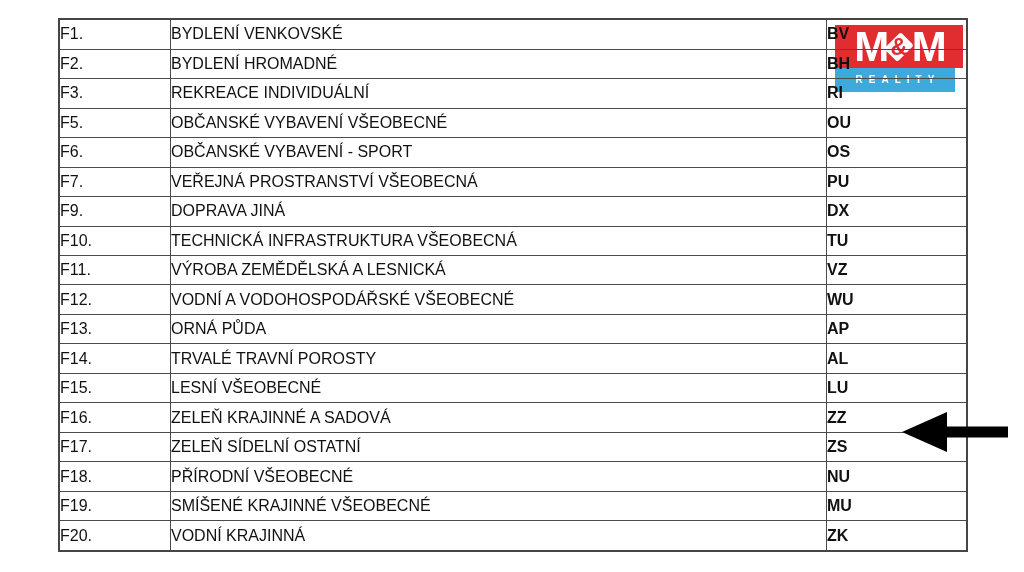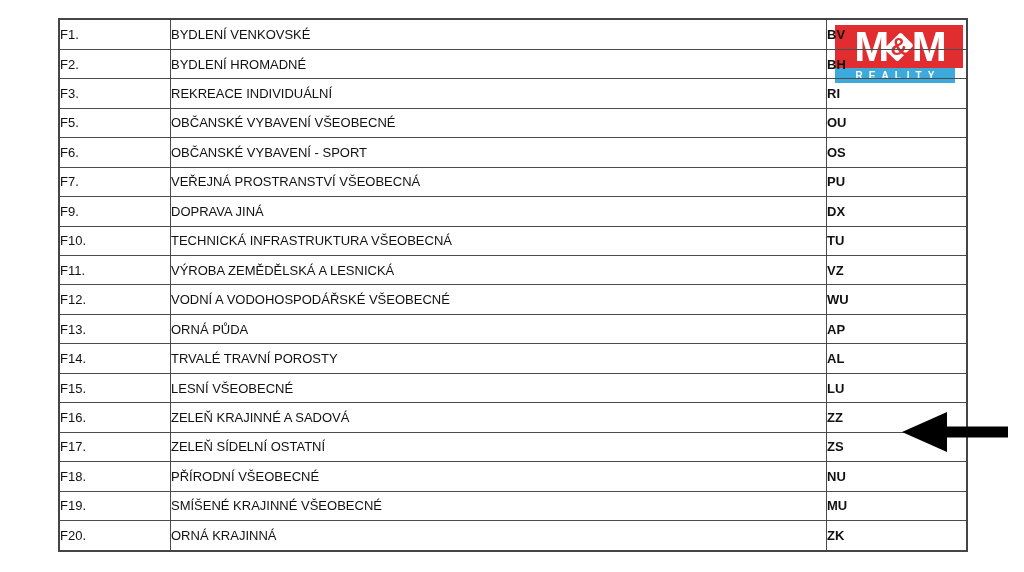--- a/index.html
+++ b/index.html
@@ -24,40 +24,40 @@
     display: flex; align-items: center;
   }
   .logo-amp {
     display: inline-block; background: #ffffff; color: #e12d2f;
     font-size: 30px; letter-spacing: 0; line-height: 1;
     padding: 0 1px; margin: 0 1px; border-radius: 3px;
     transform: rotate(45deg) scale(.78);
   }
   .logo-amp > span { display:inline-block; transform: rotate(-45deg); }
   .logo-blue {
-    width: 120px; height: 15px;
+    width: 120px; height: 24px;
     background: #3eaadc;
     display: flex; align-items: center; justify-content: center;
   }
   .logo-tagline {
     color: #ffffff; font-weight: 700; font-size: 10px;
     letter-spacing: 6px; text-indent: 6px; line-height: 14px;
   }
 
   
   table.legend {
     position: absolute; left: 58px; top: 18px; z-index: 1;
     width: 904px; height: 534px;
     border-collapse: collapse; table-layout: fixed;
     background: transparent;
     border: 2px solid #454545;
   }
   table.legend td {
     border: 1px solid #4b4b4b;
-    font-size: 13px; color: #111111;
+    font-size: 16px; color: #111111;
     white-space: nowrap; overflow: hidden;
     vertical-align: middle;
     padding: 0;
   }
   td.c-id   { width: 110px; padding-left: 11px; }
   td.c-name { width: 655px; padding-left: 9px;  }
   td.c-code { width: 139px; padding-left: 14px; font-weight: bold; }
 
   
   .arrow {
@@ -165,21 +165,21 @@
           <td class="c-name">PŘÍRODNÍ VŠEOBECNÉ</td>
           <td class="c-code">NU</td>
         </tr>
       <tr>
           <td class="c-id">F19.</td>
           <td class="c-name">SMÍŠENÉ KRAJINNÉ VŠEOBECNÉ</td>
           <td class="c-code">MU</td>
         </tr>
       <tr>
           <td class="c-id">F20.</td>
-          <td class="c-name">ORNÁ KRAJINNÁ</td>
+          <td class="c-name">VODNÍ KRAJINNÁ</td>
           <td class="c-code">ZK</td>
         </tr>
     </tbody>
   </table>
 
   <svg class="arrow" viewBox="0 0 112 46" xmlns="http://www.w3.org/2000/svg" aria-hidden="true">
     <polygon points="4,23 49,3 49,17.5 110,17.5 110,28.5 49,28.5 49,43" fill="#000000"></polygon>
   </svg>
 
 </div>

